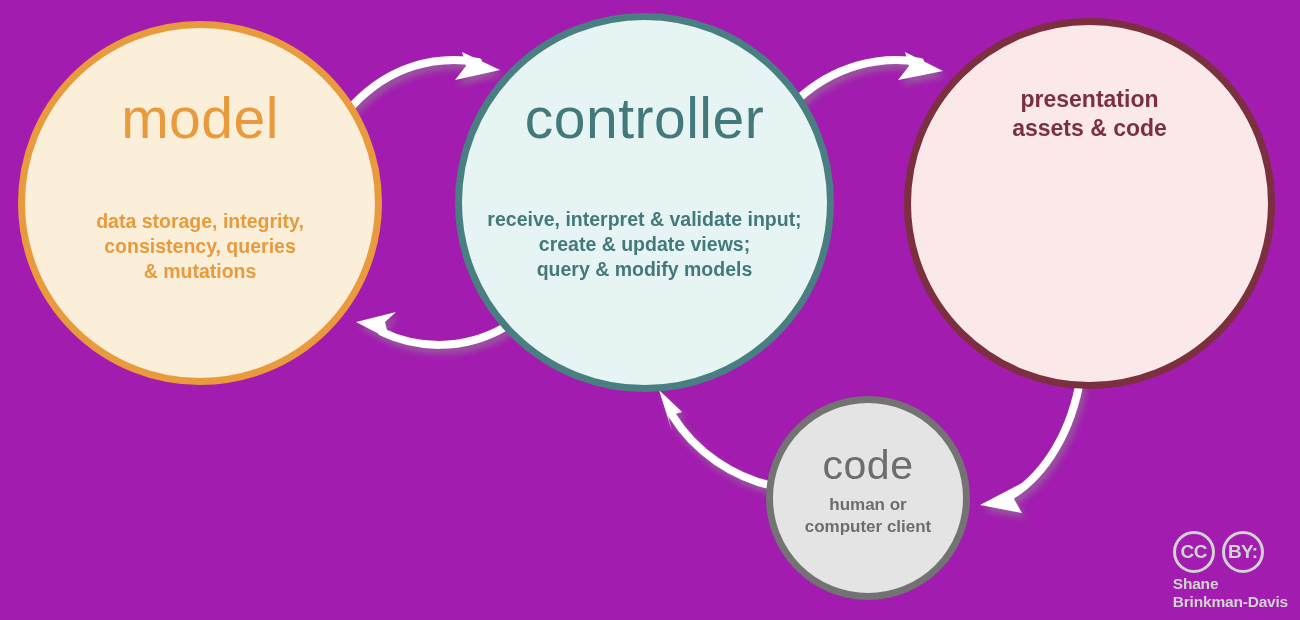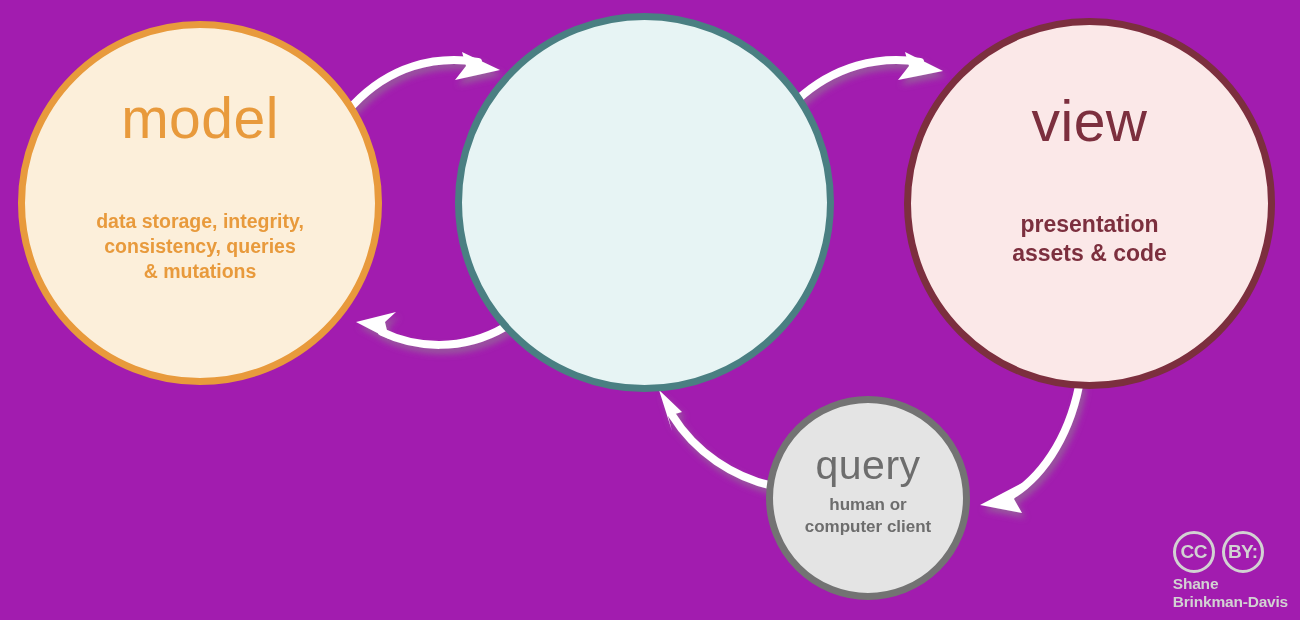--- a/index.html
+++ b/index.html
@@ -161,29 +161,30 @@
       <path d="M 659 390 L 672 431 L 668 416 L 682 412 Z" fill="#ffffff"></path>
     </g>
   </svg>
 
   <div class="node" id="node-model">
     <div class="node-title">model</div>
     <div class="node-desc">data storage, integrity,<br>consistency, queries<br>&amp; mutations</div>
   </div>
 
   <div class="node" id="node-controller">
+    <div class="node-title">controller</div>
+    <div class="node-desc">receive, interpret &amp; validate input;<br>create &amp; update views;<br>query &amp; modify models</div>
   </div>
 
   <div class="node" id="node-view">
-    <div class="node-title">view</div>
     <div class="node-desc">presentation<br>assets &amp; code</div>
   </div>
 
   <div class="node" id="node-user">
-    <div class="node-title">query</div>
+    <div class="node-title">code</div>
     <div class="node-desc">human or<br>computer client</div>
   </div>
 
   <div id="attribution">
     <div id="cc-badges">
       <div class="cc-badge">CC</div>
       <div class="cc-badge">BY:</div>
     </div>
     <div id="attribution-name">
       <div>Shane</div>

